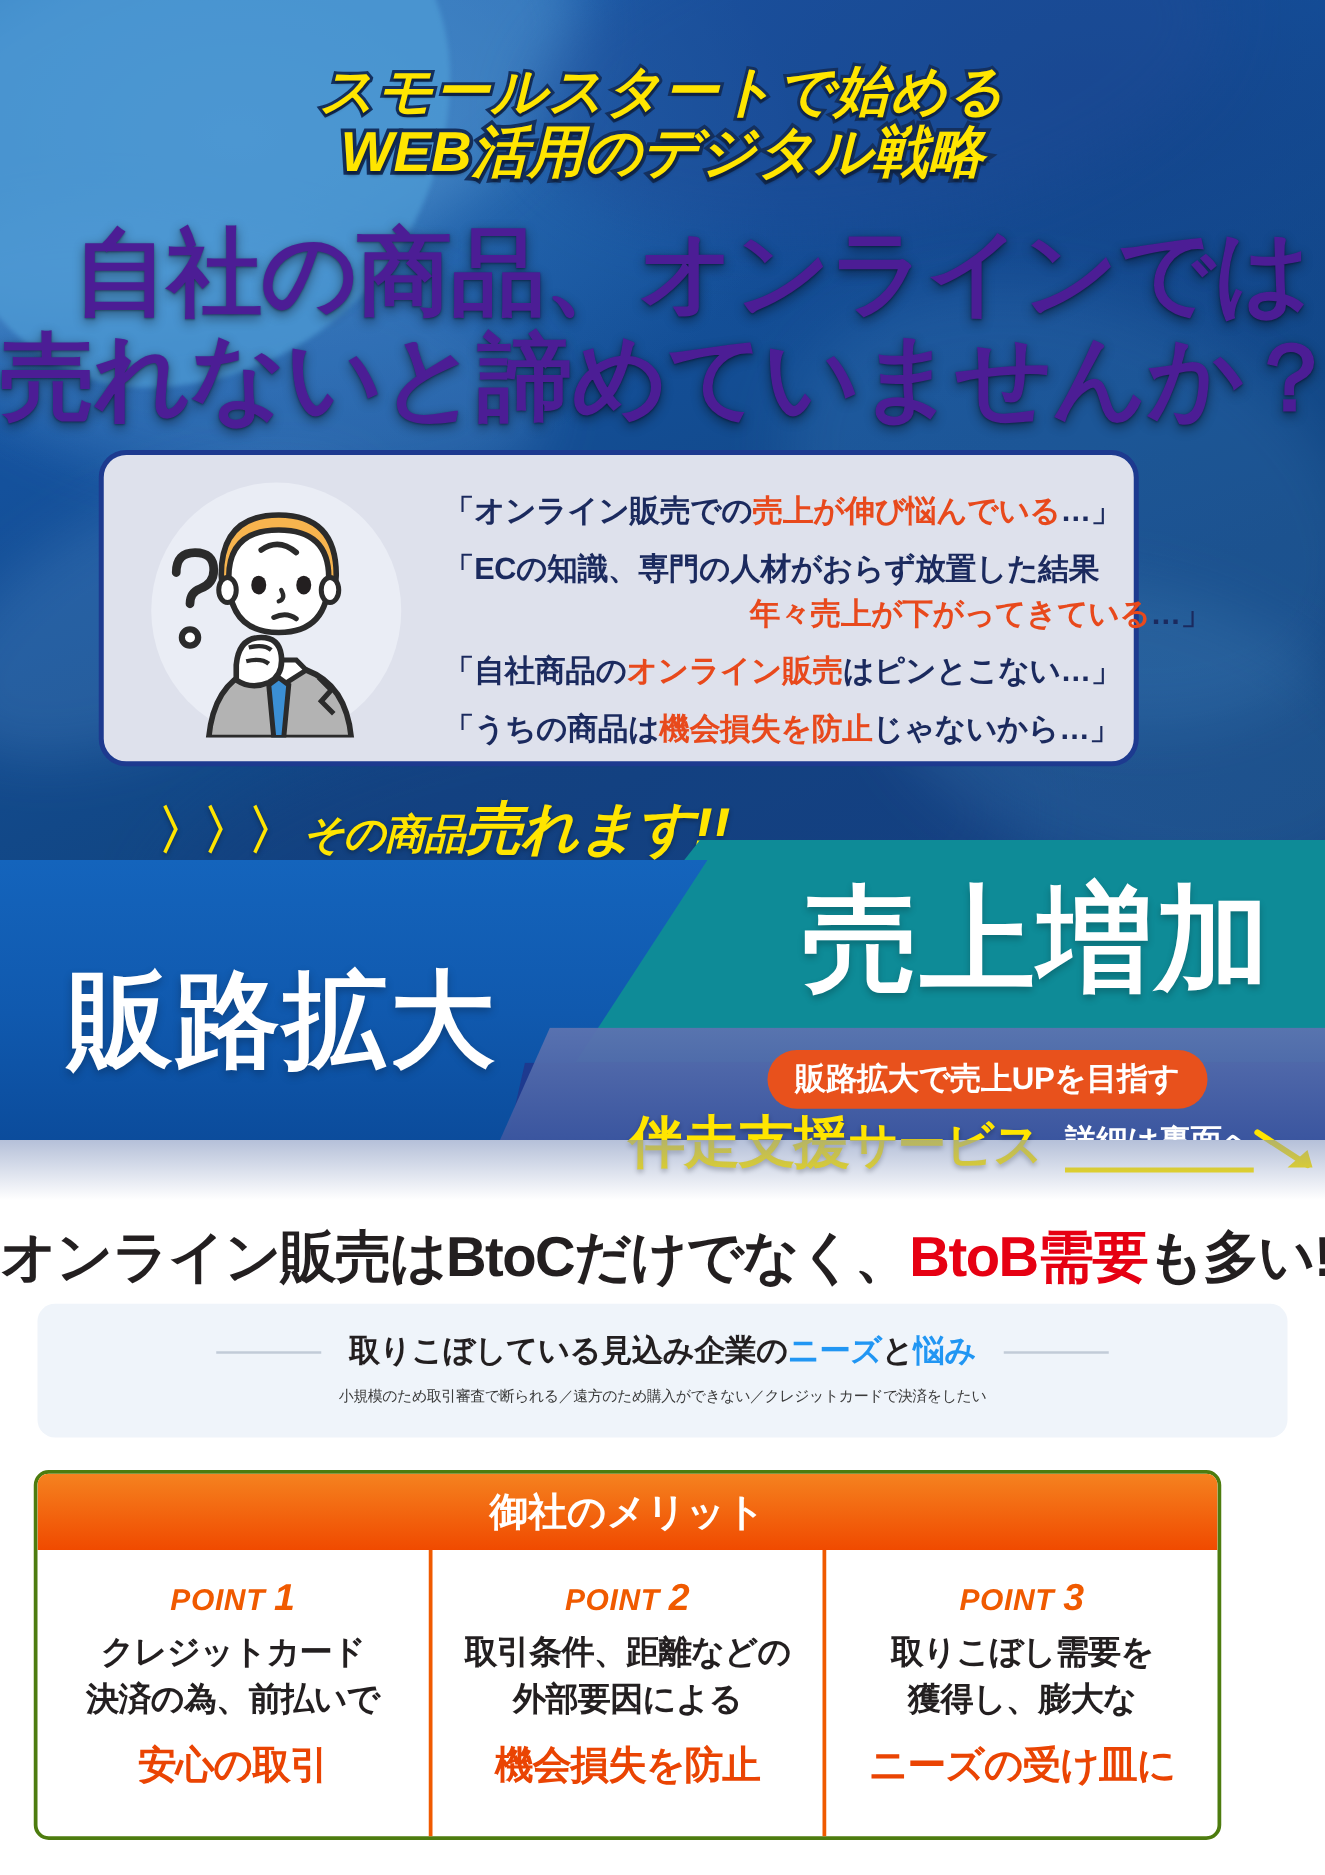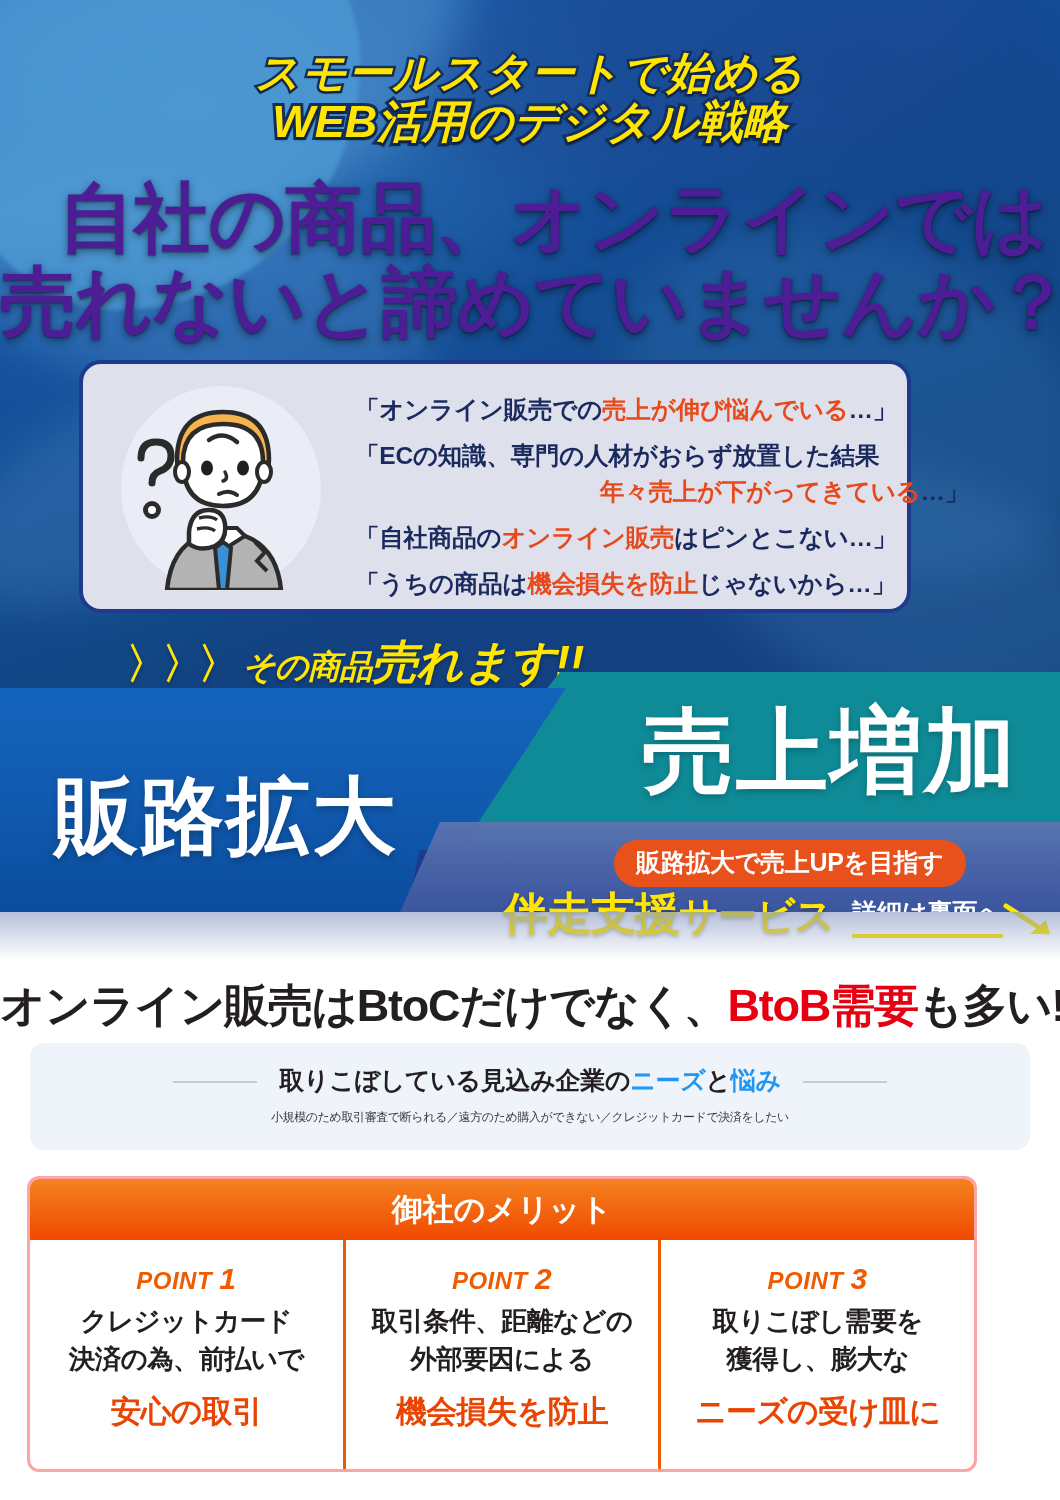--- a/index.html
+++ b/index.html
@@ -212,21 +212,21 @@
     vertical-align:middle; margin:0 22px;
   }
   #needs-sub{
     position:absolute; left:0; top:66px; width:1000px; text-align:center;
     font-size:12px; color:#3A3A3A; letter-spacing:-0.4px; white-space:nowrap;
   }
 
   
   #merit{
     position:absolute; left:27px; top:1176px; width:950px; height:296px;
-    border:3px solid #fca5a5; border-radius:12px;
+    border:3px solid #4d7c0f; border-radius:12px;
     background:#ffffff; overflow:hidden;
   }
   #merit-head{
     height:61px; background:linear-gradient(180deg,#F5821F 0%,#F04A00 100%);
     display:flex; align-items:center; justify-content:center;
   }
   #merit-head .t{
     font-size:31px; font-weight:bold; color:#ffffff; letter-spacing:0px;
   }
   #merit-body{ display:flex; height:232px; }

